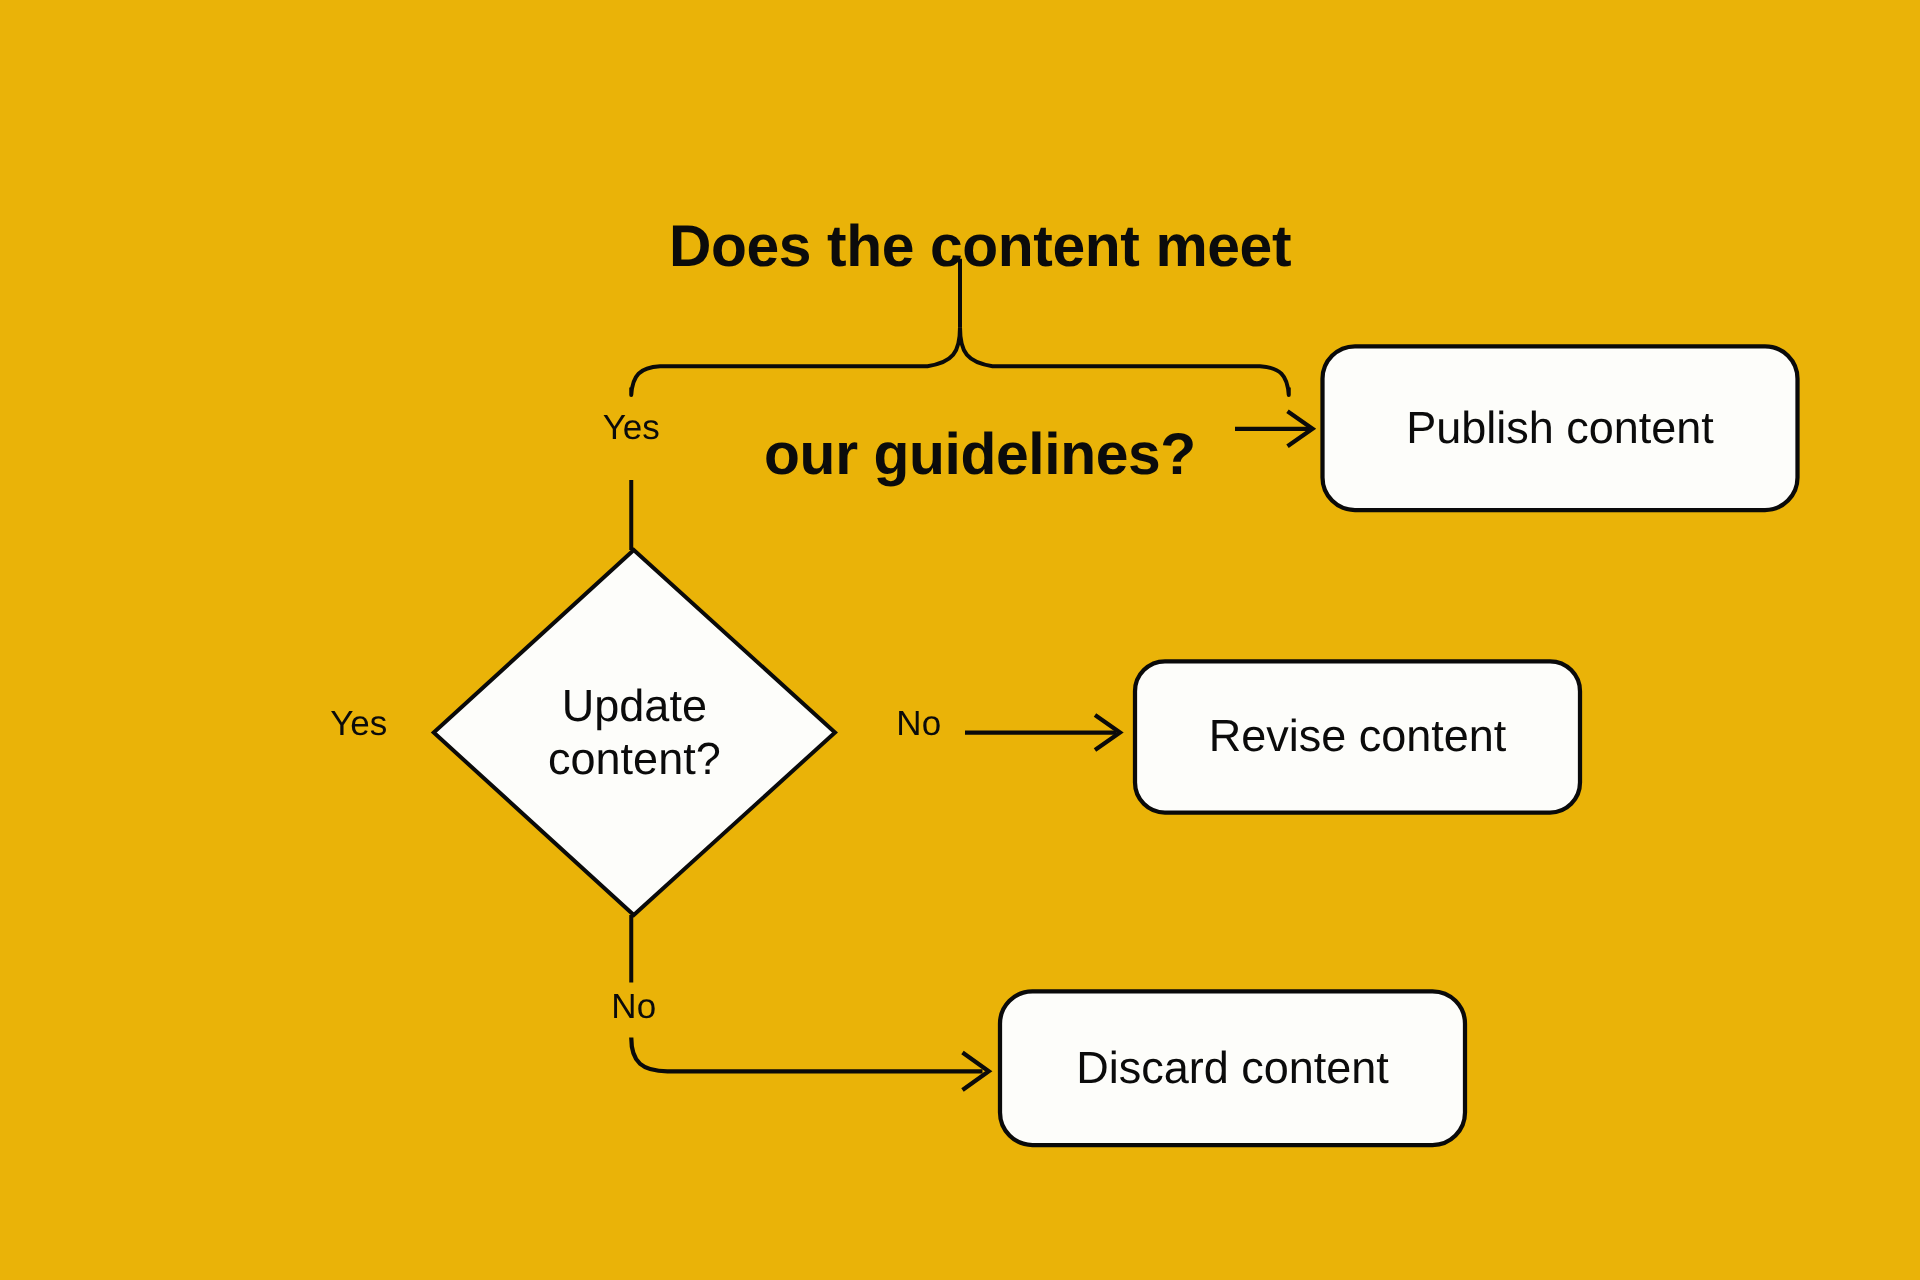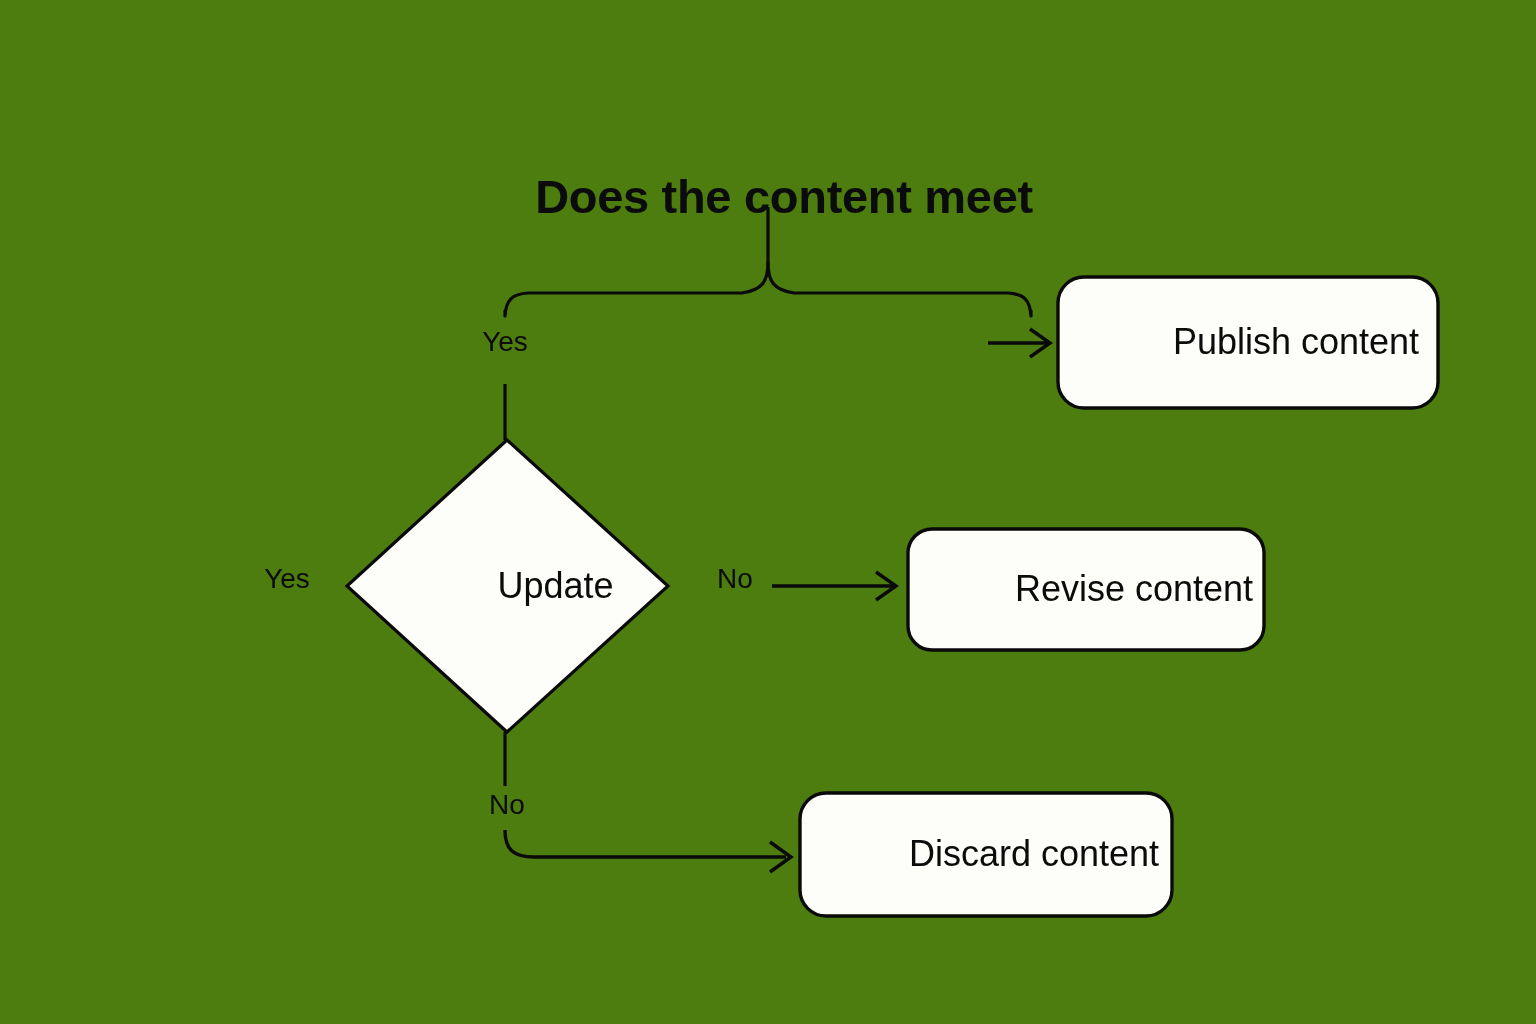--- a/index.html
+++ b/index.html
@@ -10,21 +10,21 @@
     width: 1536px;
     height: 1024px;
     background: #FDFDFA;
     font-family: "Liberation Sans", sans-serif;
     overflow: hidden;
   }
   #flowchart-root {
     position: relative;
     width: 1536px;
     height: 1024px;
-    background: #4d7c0f;
+    background: #eab308;
   }
   svg.diagram-canvas {
     position: absolute;
     left: 0;
     top: 0;
     width: 1536px;
     height: 1024px;
   }
   .edge-path {
     fill: none;
@@ -79,21 +79,20 @@
   .edge-label {
     font-size: 28px;
     font-weight: 400;
     text-align: center;
   }
   .node-box {
     position: absolute;
     display: flex;
     align-items: center;
     justify-content: center;
-    padding-left: 48px;
   }
 </style>
 </head>
 <body>
 
 <div id="flowchart-root">
 
   <svg class="diagram-canvas" viewBox="0 0 1536 1024" xmlns="http://www.w3.org/2000/svg">
 
     <path class="edge-path" d="M 768 207 L 768 262"></path>
@@ -118,36 +117,38 @@
 
     <rect class="node-shape" x="1058" y="277" width="380" height="131" rx="26" ry="26"></rect>
 
     <rect class="node-shape" x="908" y="529" width="356" height="121" rx="24" ry="24"></rect>
 
     <rect class="node-shape" x="800" y="793" width="372" height="123" rx="26" ry="26"></rect>
   </svg>
 
   <div class="txt chart-title" style="left:384px; top:58px; width:800px;">
     <div>Does the content meet</div>
+    <div>our guidelines?</div>
   </div>
 
   <div class="txt edge-label" style="left:440px; top:325px; width:130px;">Yes</div>
 
   <div class="txt edge-label" style="left:222px; top:562px; width:130px;">Yes</div>
 
   <div class="txt edge-label" style="left:680px; top:562px; width:110px;">No</div>
 
   <div class="txt edge-label" style="left:452px; top:788px; width:110px;">No</div>
 
   <div class="node-box" style="left:1058px; top:277px; width:380px; height:131px;">
     <div class="txt node-label" style="position:relative; left:0; top:0;">Publish content</div>
   </div>
 
   <div class="node-box" style="left:347px; top:440px; width:321px; height:292px; flex-direction:column;">
     <div class="txt node-label" style="position:relative; left:0; top:0;">Update</div>
+    <div class="txt node-label" style="position:relative; left:0; top:0;">content?</div>
   </div>
 
   <div class="node-box" style="left:908px; top:529px; width:356px; height:121px;align-items:center;">
     <div class="txt node-label" style="position:relative; left:0; top:0;">Revise content</div>
   </div>
 
   <div class="node-box" style="left:800px; top:793px; width:372px; height:123px;justify-content:center;">
     <div class="txt node-label" style="position:relative; left:0; top:0;">Discard content</div>
   </div>
 

